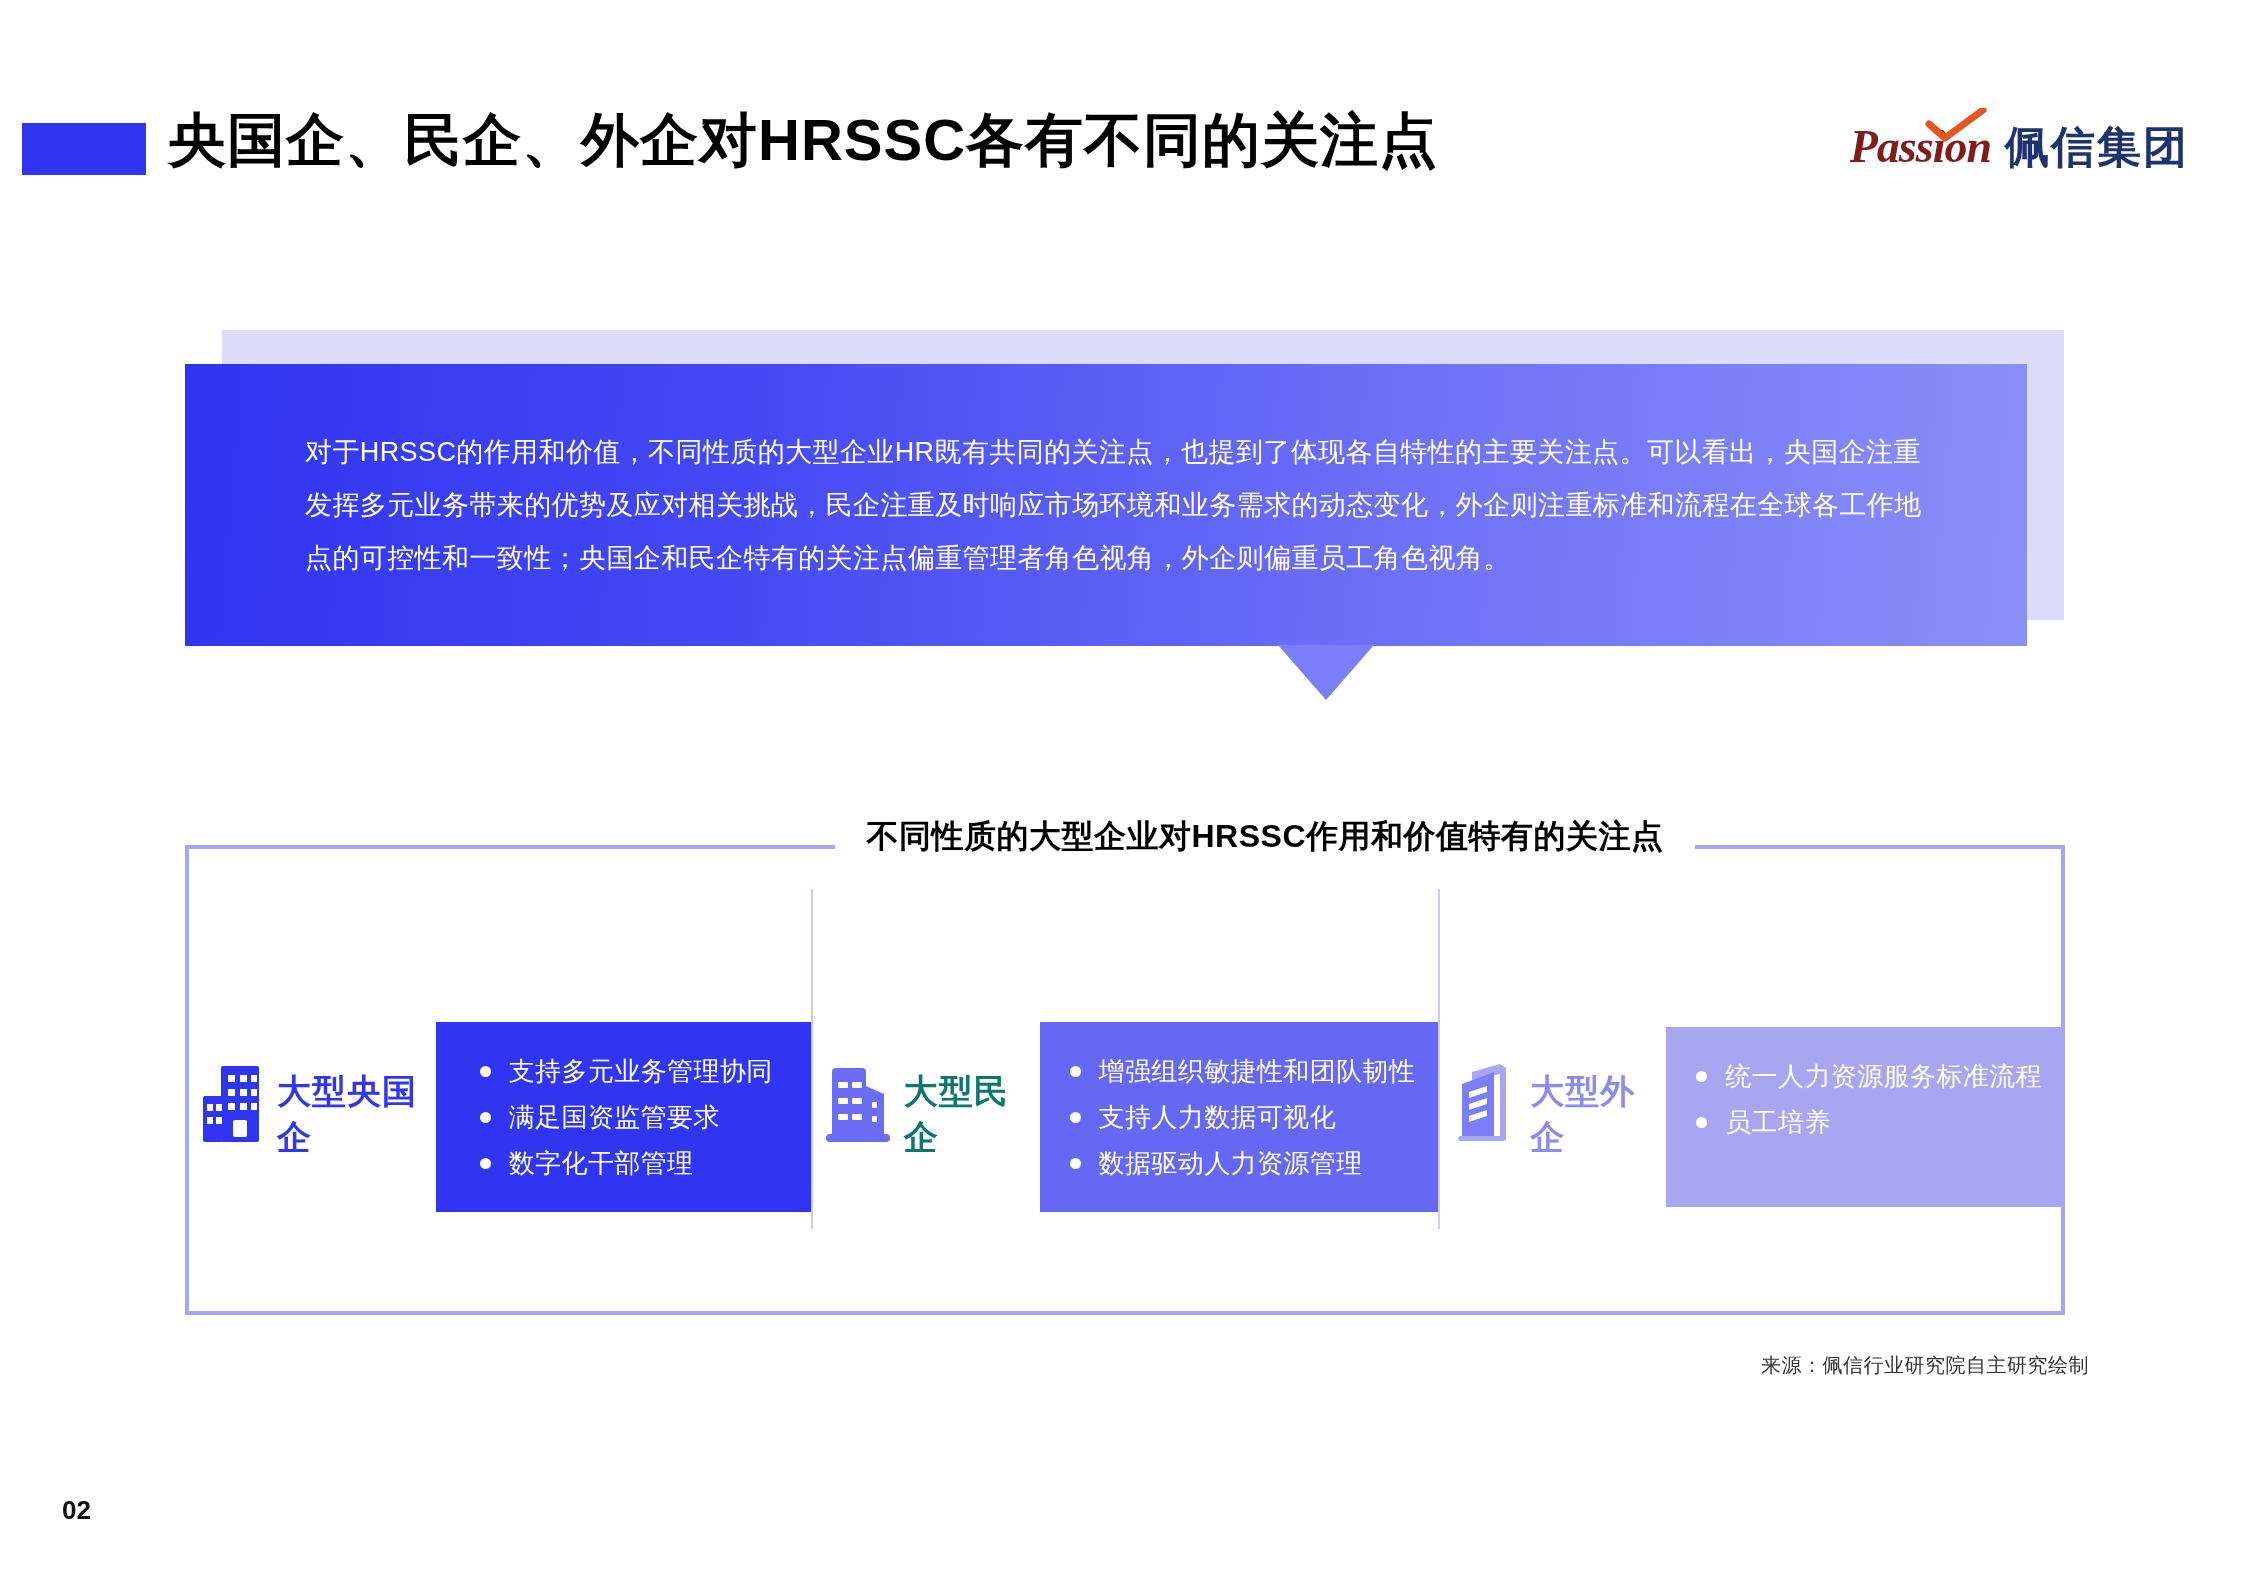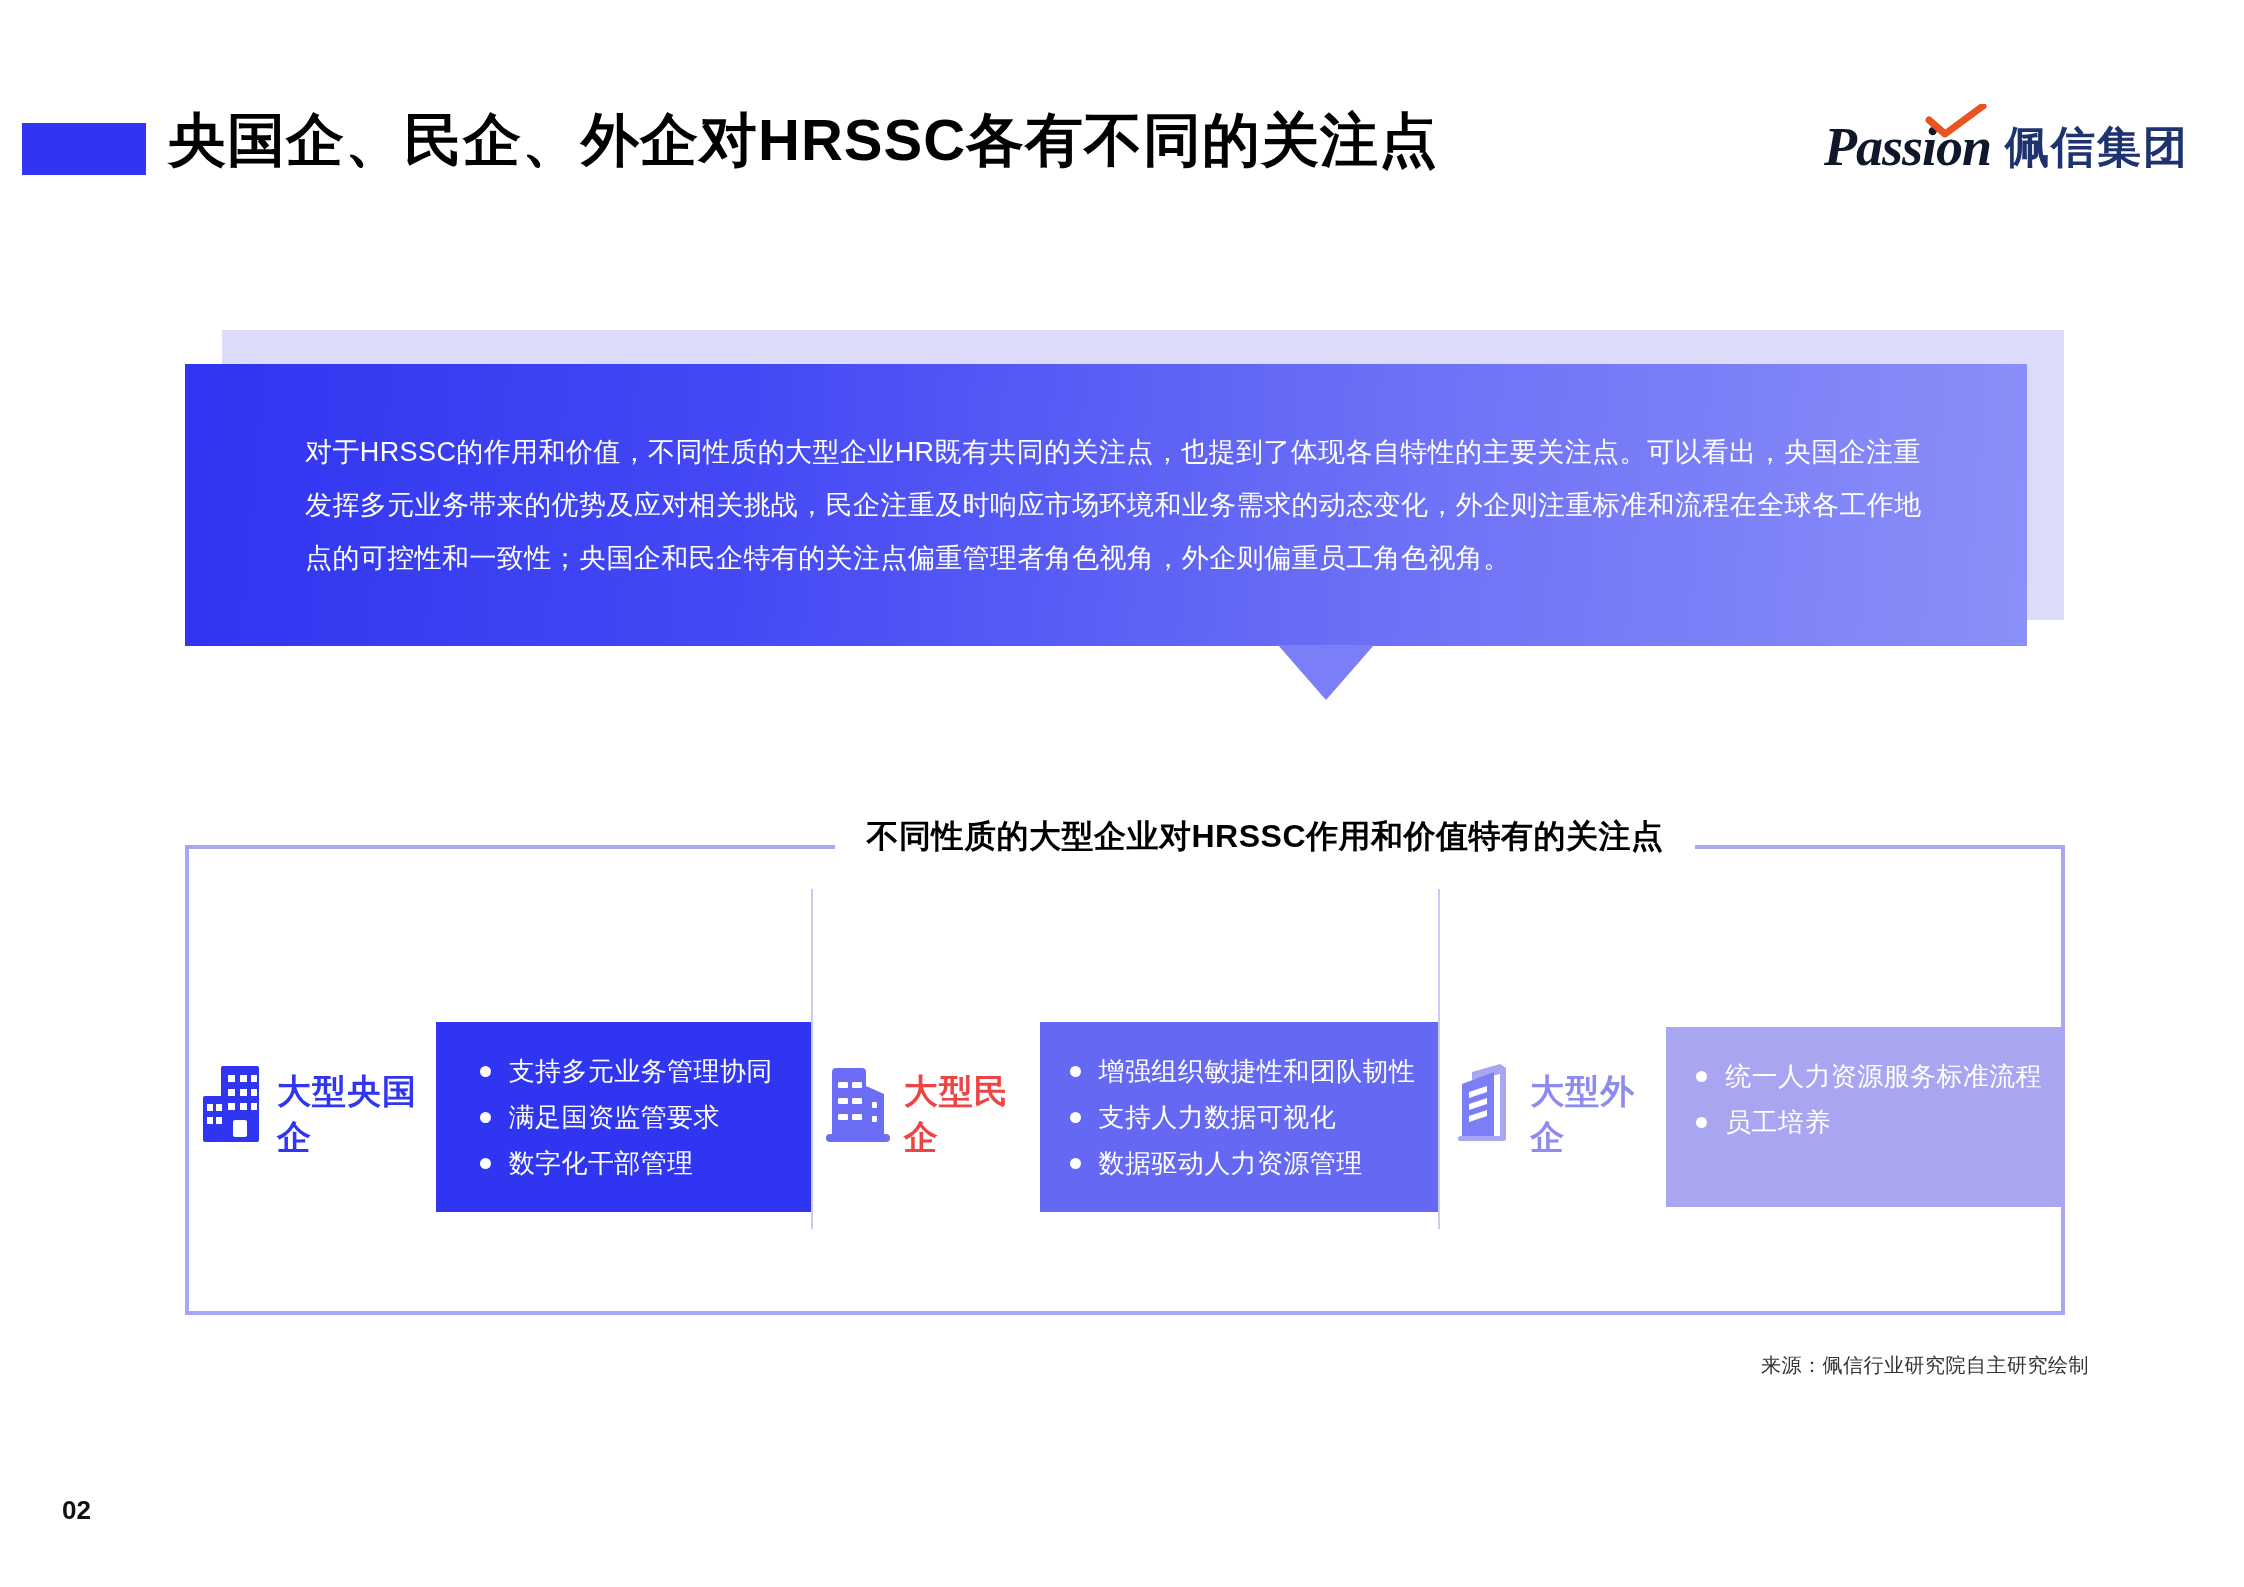--- a/index.html
+++ b/index.html
@@ -60,22 +60,22 @@
   }
   .logo-mark {
     position: relative;
     display: flex;
     align-items: center;
   }
   .logo-script {
     font-family: "Liberation Serif", "DejaVu Serif", serif;
     font-style: italic;
     font-weight: bold;
-    font-size: 54px;
-    color: #0f172a;
+    font-size: 46px;
+    color: #7f1d1d;
     letter-spacing: -1px;
     line-height: 1;
   }
   .logo-check {
     position: absolute;
     right: 4px;
     top: -16px;
     width: 62px;
     height: 34px;
   }
@@ -197,21 +197,21 @@
     align-items: center;
     justify-content: center;
   }
   .col-heading {
     margin-top: 22px;
     font-size: 34px;
     font-weight: bold;
     letter-spacing: 1px;
   }
   .c1 .col-heading { color: #2f35f0; }
-  .c2 .col-heading { color: #ef4444; }
+  .c2 .col-heading { color: #0f766e; }
   .c3 .col-heading { color: #8d8bf0; }
 
   .bullet-box {
     margin-top: 26px;
     width: 410px;
     min-height: 180px;
     padding: 26px 0 26px 30px;
   }
   .c1 .bullet-box { background: #2f35f0; padding-left: 44px; }
   .c2 .bullet-box { background: #6468f2; }

